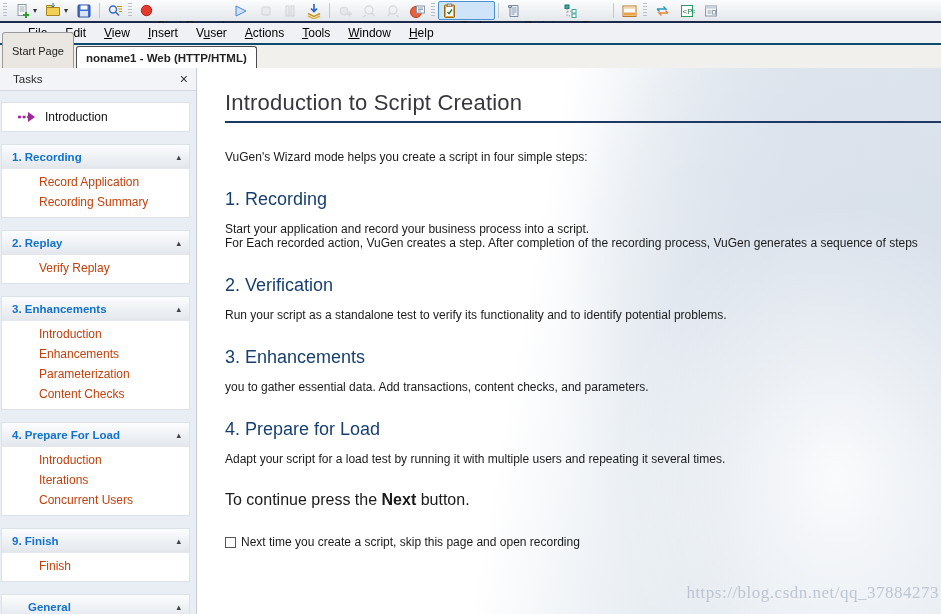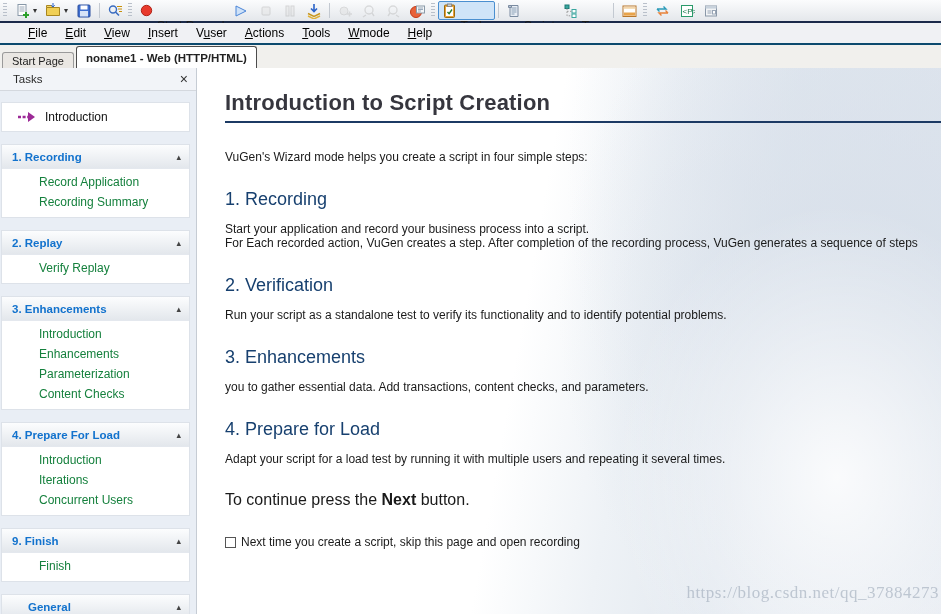--- a/index.html
+++ b/index.html
@@ -24,21 +24,21 @@
 
   
   .menubar { height:22px; flex:0 0 22px; background:#f0f1f4; display:flex; align-items:center;
              padding-left:20px; gap:2px; border-bottom:2px solid #0c4a6e; }
   .menu-item { padding:2px 8px; font-size:12px; color:#000; cursor:default; }
   .menu-item .u { text-decoration:underline; }
 
   
   .tabbar { height:23px; flex:0 0 23px; background:#f1f0ed; display:flex; align-items:flex-end;
             padding-left:2px; }
-  .tab { height:16px; display:flex; align-items:center; padding:0 9px; font-size:11px;
+  .tab { height:36px; display:flex; align-items:center; padding:0 9px; font-size:11px;
          border:1px solid #9a9a9a; border-bottom:none; background:#eae7e3; color:#222;
          border-radius:3px 3px 0 0; margin-right:2px; cursor:default; }
   .tab.active { height:22px; background:#fff; font-weight:bold; border-color:#4c4c4c; font-size:11.5px; }
 
   
   .content { flex:1; display:flex; overflow:hidden; }
 
   
   .sidebar { width:197px; flex:0 0 197px; background:#e9eef5; border-right:1px solid #c6ccd4;
              overflow:hidden; display:flex; flex-direction:column; }
@@ -51,31 +51,31 @@
   .card { background:#fff; box-shadow:0 0 0 1px #dde2e9; margin-bottom:14px; }
   .intro-card { height:28px; display:flex; align-items:center; gap:9px; padding-left:15px; }
   .intro-label { font-size:12px; color:#111; }
   .side-section-header { height:24px; display:flex; align-items:center; justify-content:space-between;
                          padding:0 8px 0 10px; background:linear-gradient(#fcfdfe,#e3e7ec);
                          border-bottom:1px solid #e4e8ee; cursor:default; }
   .side-section-title { font-size:11.5px; font-weight:bold; color:#1272cd; }
   .side-section-title.indent { padding-left:16px; }
   .collapse { font-size:9px; color:#444; }
   .side-items { padding:3px 0 5px; }
-  .side-item { height:20px; line-height:20px; padding-left:37px; font-size:12px; color:#15803d; cursor:default; }
+  .side-item { height:20px; line-height:20px; padding-left:37px; font-size:12px; color:#c2410c; cursor:default; }
 
   
   .main { flex:1; position:relative; overflow:hidden;
           background:
             radial-gradient(ellipse 340px 420px at 86% 75%, rgba(255,255,255,.85), rgba(255,255,255,0) 65%),
             radial-gradient(ellipse 430px 520px at 92% 45%, #d8e0ea 0%, rgba(216,224,234,0) 75%),
             radial-gradient(ellipse 620px 720px at 108% 20%, #dce3ed 0%, rgba(220,227,237,0) 70%),
             linear-gradient(100deg,#ffffff 44%,#eef2f6 58%,#e3e9f0 72%,#e9edf3 100%); }
   .main-inner { padding:22px 0 0 28px; }
-  .page-title { font-size:22px; font-weight:700; color:#36363e; margin:0 0 5px; letter-spacing:.2px; }
+  .page-title { font-size:22px; font-weight:400; color:#36363e; margin:0 0 5px; letter-spacing:.2px; }
   .title-rule { height:2px; background:#1c3a64; margin:0 0 27px; }
   .intro-line { margin:0 0 18px; font-size:12px; }
   .sec-heading { font-size:18px; font-weight:400; color:#17406f; margin:25px 0 12px; }
   .pline { font-size:12px; line-height:14px; margin:0; }
   .pline.clip { white-space:nowrap; overflow:hidden; }
   .continue-line { margin-top:25px; font-size:16px; }
   .checkbox-row { margin-top:26px; display:flex; align-items:center; font-size:12px; }
   .cb { width:11px; height:11px; border:1px solid #555; background:#fff; margin-right:5px; flex:0 0 11px; }
   .watermark { position:absolute; right:2px; bottom:11px; font-family:"Liberation Serif",serif;
                font-size:17px; letter-spacing:.5px; color:rgba(150,162,178,.55); white-space:nowrap; }
@@ -237,21 +237,21 @@
   </div>
 
   <div class="menubar">
     <span class="menu-item"><span></span><span class="u">F</span><span>ile</span></span>
     <span class="menu-item"><span></span><span class="u">E</span><span>dit</span></span>
     <span class="menu-item"><span></span><span class="u">V</span><span>iew</span></span>
     <span class="menu-item"><span></span><span class="u">I</span><span>nsert</span></span>
     <span class="menu-item"><span>V</span><span class="u">u</span><span>ser</span></span>
     <span class="menu-item"><span></span><span class="u">A</span><span>ctions</span></span>
     <span class="menu-item"><span></span><span class="u">T</span><span>ools</span></span>
-    <span class="menu-item"><span></span><span class="u">W</span><span>mode</span></span>
+    <span class="menu-item"><span></span><span class="u">W</span><span>indow</span></span>
     <span class="menu-item"><span></span><span class="u">H</span><span>elp</span></span>
   </div>
 
   <div class="tabbar">
     <div class="tab">Start Page</div>
     <div class="tab active">noname1 - Web (HTTP/HTML)</div>
   </div>
 
   <div class="content">
 

